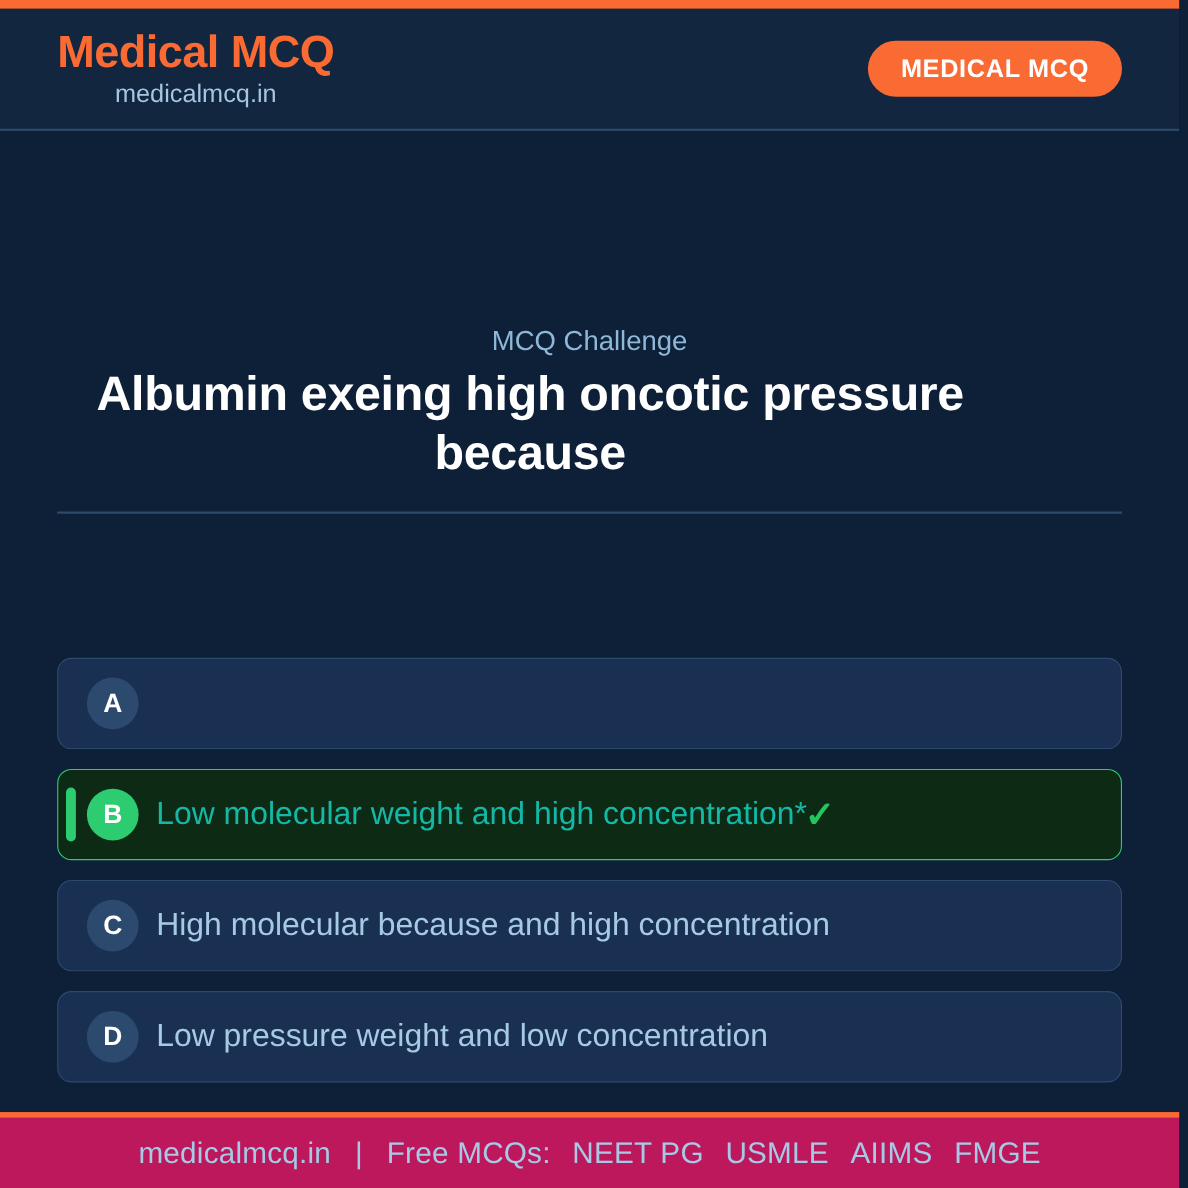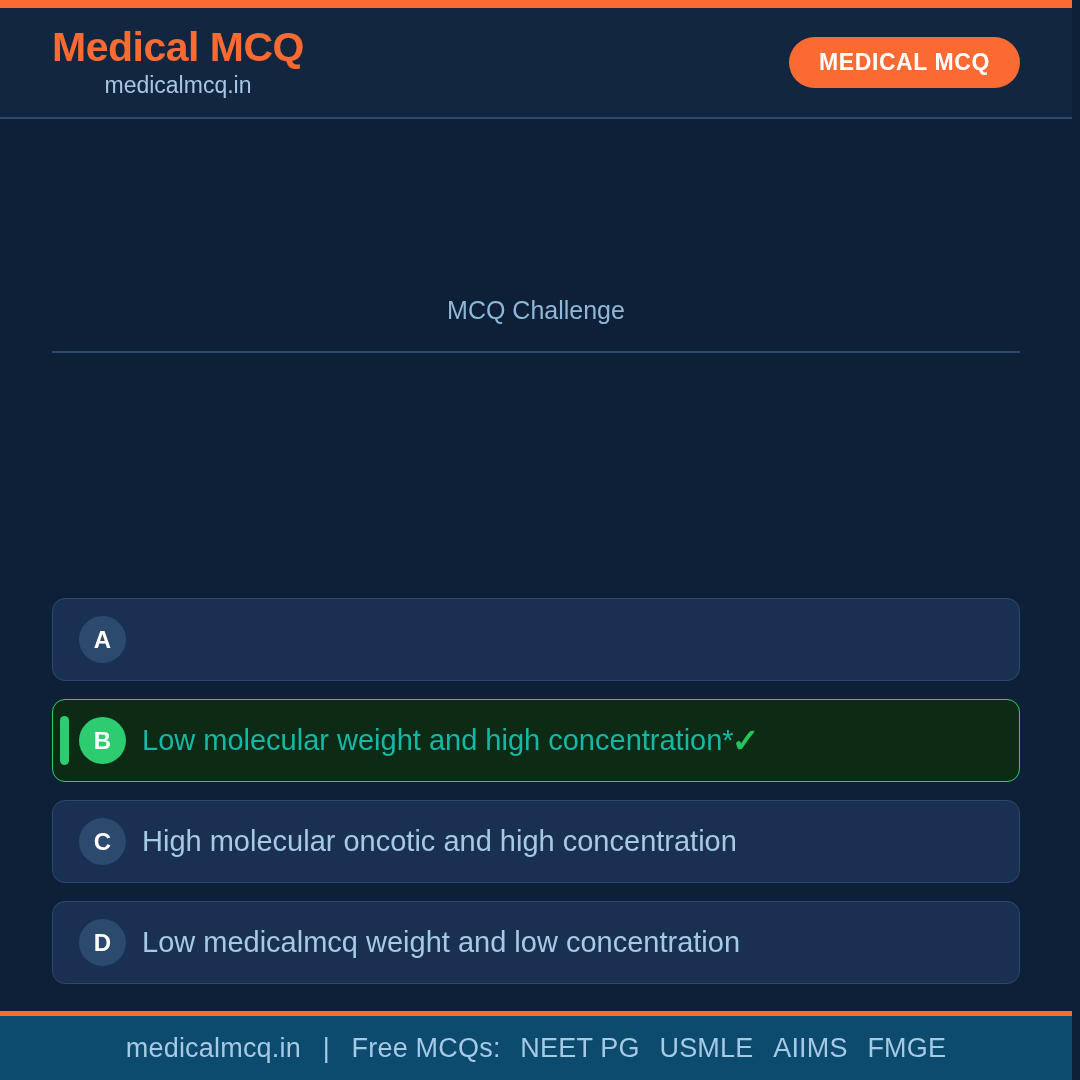--- a/index.html
+++ b/index.html
@@ -117,21 +117,21 @@
   .opt.correct .check {
     color:#22c55e; font-size:33px; line-height:1;
     margin-left:-2px; font-weight:bold;
   }
   .opt-inner { display:flex; align-items:center; }
 
   
   .footer {
     flex:0 0 auto;
     height:69px;
-    background:#0c4a6e;
+    background:#be185d;
     border-top:5px solid #fa6a33;
     display:flex; align-items:center; justify-content:center;
   }
   .footer-text {
     font-size:27px; color:#a6c9e6; letter-spacing:0.2px;
     white-space:nowrap;
   }
   .footer-text .sep { margin:0 14px; }
   .footer-text .tag { margin-left:12px; }
 </style>
@@ -147,46 +147,47 @@
       <div class="brand-title">Medical MCQ</div>
       <div class="brand-sub">medicalmcq.in</div>
     </div>
     <div class="brand-badge">MEDICAL MCQ</div>
   </div>
 
   <div class="main">
 
     <div class="q-wrap">
       <div class="q-kicker">MCQ Challenge</div>
+      <div class="q-title">Albumin exeing high oncotic pressure because</div>
       <div class="q-rule"></div>
     </div>
 
     <div class="options">
 
       <div class="opt">
         <div class="badge">A</div>
       </div>
 
       <div class="opt correct">
         <div class="accent"></div>
         <div class="badge">B</div>
         <div class="opt-inner">
           <div class="otext">Low molecular weight and high concentration*</div>
           <div class="check">✓</div>
         </div>
       </div>
 
       <div class="opt">
         <div class="badge">C</div>
-        <div class="otext">High molecular oncotic and high concentration</div>
+        <div class="otext">High molecular because and high concentration</div>
       </div>
 
       <div class="opt">
         <div class="badge">D</div>
-        <div class="otext">Low medicalmcq weight and low concentration</div>
+        <div class="otext">Low pressure weight and low concentration</div>
       </div>
 
     </div>
   </div>
 
   <div class="footer">
     <div class="footer-text">
       <span>medicalmcq.in</span>
       <span class="sep">|</span>
       <span>Free MCQs:</span>

